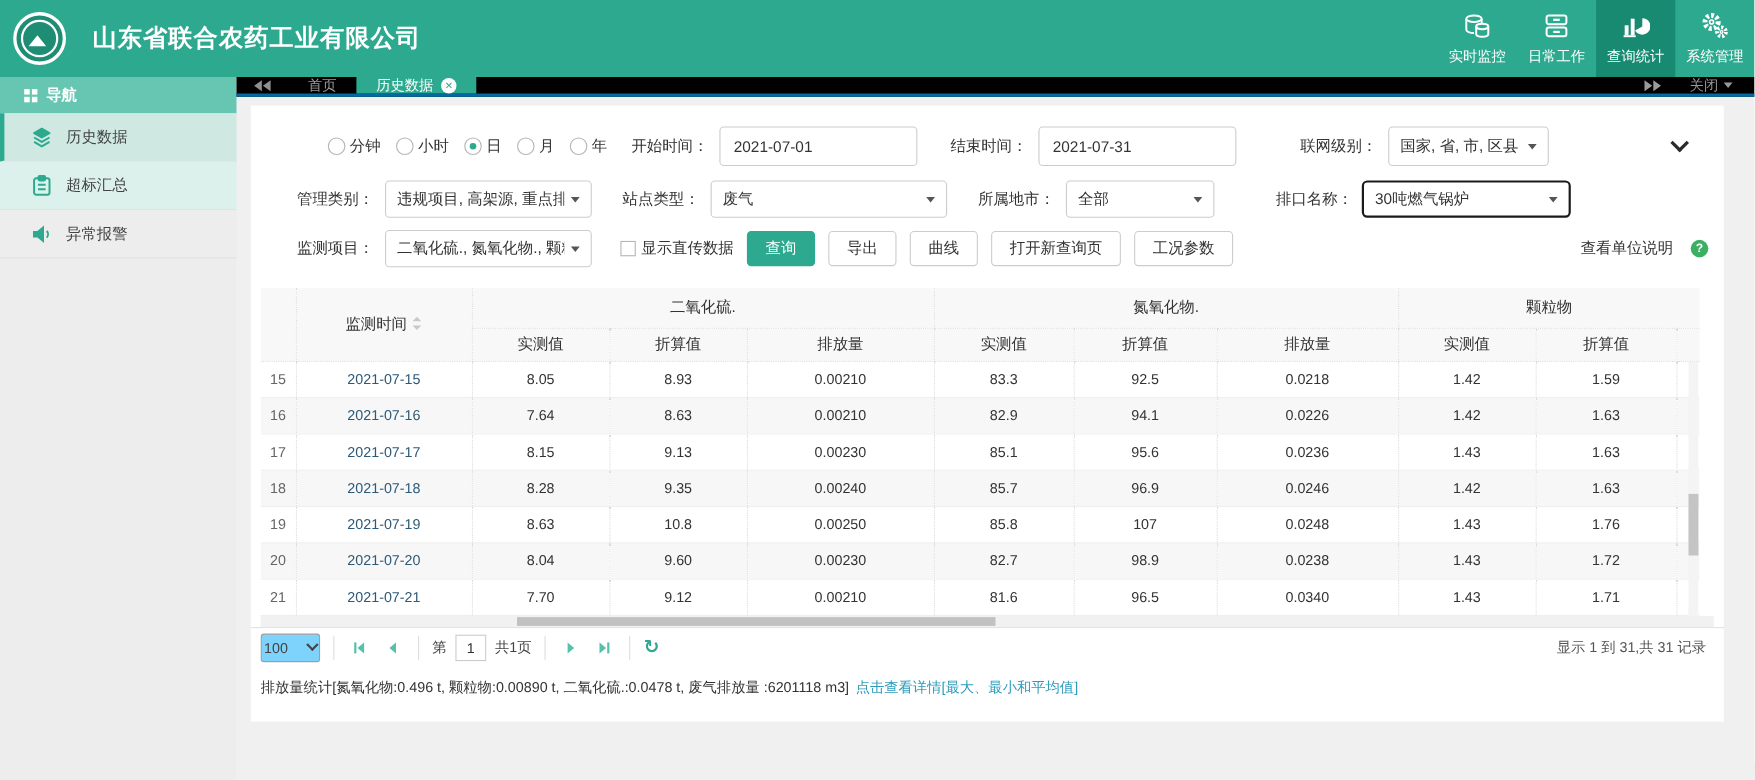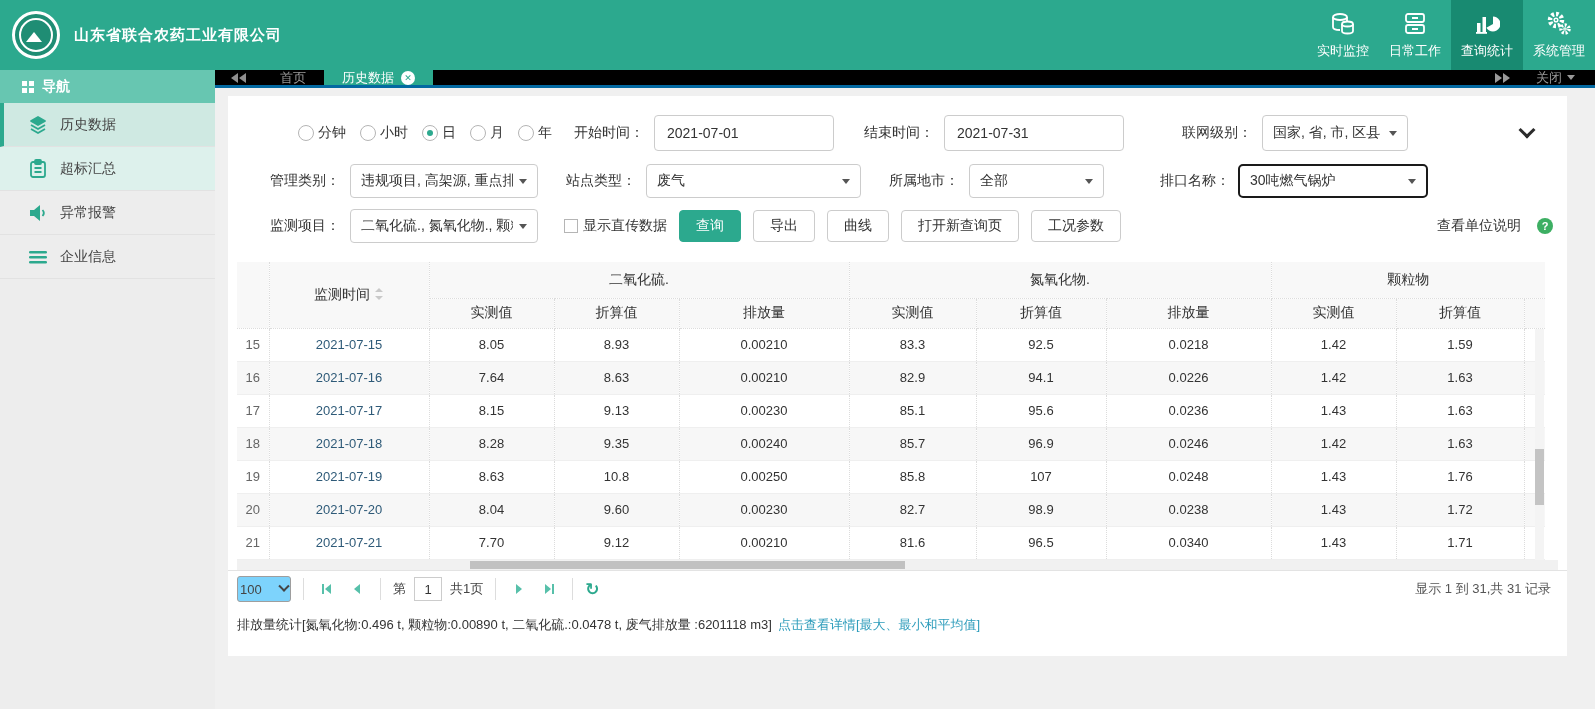--- a/index.html
+++ b/index.html
@@ -6,21 +6,21 @@
   html,body { width:1595px; height:709px; overflow:hidden; }
   body { font-family:"Liberation Sans","DejaVu Sans",sans-serif; background:#f0f0f0; color:#333; }
   .app { width:1595px; height:709px; display:flex; flex-direction:column; }
 
   
   .topbar { height:70px; background:#2ca98e; display:flex; align-items:center; flex-shrink:0; }
   .logo { width:48px; height:48px; margin-left:12px; border-radius:50%; background:#1f8d74; border:3px solid #fff; position:relative; flex-shrink:0; }
   .logo::before { content:""; position:absolute; inset:4px; border:2px solid #fff; border-radius:50%; }
   .logo::after { content:""; position:absolute; left:11px; top:18px; width:0; height:0;
     border-left:8px solid transparent; border-right:8px solid transparent; border-bottom:10px solid #fff; }
-  .company { color:#fff; font-size:15px; font-weight:bold; margin-left:14px; letter-spacing:1px; }
+  .company { color:#fff; font-size:22px; font-weight:bold; margin-left:24px; letter-spacing:1px; }
   .modules { margin-left:auto; display:flex; height:70px; }
   .module { min-width:72px; padding:0 10px; display:flex; flex-direction:column; align-items:center; justify-content:center; gap:5px; color:#fff; font-size:13px; cursor:pointer; }
   .module.active { background:#188a71; }
   .module svg { display:block; }
 
   
   .main-row { flex:1; display:flex; min-height:0; }
   .sidebar { width:215px; background:#ededed; display:flex; flex-direction:column; flex-shrink:0; }
   .nav-title { height:33px; background:#67c6b1; color:#fff; font-size:14px; font-weight:bold; display:flex; align-items:center; padding-left:22px; gap:8px; }
   .grid-icon { width:12px; height:12px; display:grid; grid-template-columns:5px 5px; grid-template-rows:5px 5px; gap:2px; }
@@ -208,30 +208,20 @@
         <span>超标汇总</span>
       </div>
       <div class="nav-item">
         <span class="nicon">
           <svg width="20" height="18" viewBox="0 0 20 18">
             <path d="M2 6 h4 L12 1 V17 L6 12 H2 Z" fill="#2ca98e"></path>
             <path d="M14.5 6 a4.5 4.5 0 0 1 0 6" fill="none" stroke="#2ca98e" stroke-width="1.8"></path>
           </svg>
         </span>
         <span>异常报警</span>
-      </div>
-      <div class="nav-item">
-        <span class="nicon">
-          <svg width="18" height="14" viewBox="0 0 18 14">
-            <rect x="0" y="1" width="18" height="2.6" rx="1.3" fill="#2ca98e"></rect>
-            <rect x="0" y="6" width="18" height="2.6" rx="1.3" fill="#2ca98e"></rect>
-            <rect x="0" y="11" width="18" height="2.6" rx="1.3" fill="#2ca98e"></rect>
-          </svg>
-        </span>
-        <span>企业信息</span>
       </div>
     </div>
 
     <div class="main-col">
 
       <div class="tabbar">
         <div class="tab-arrows">
             <span class="tri-l"></span>
             <span class="tri-l"></span>
           </div>

